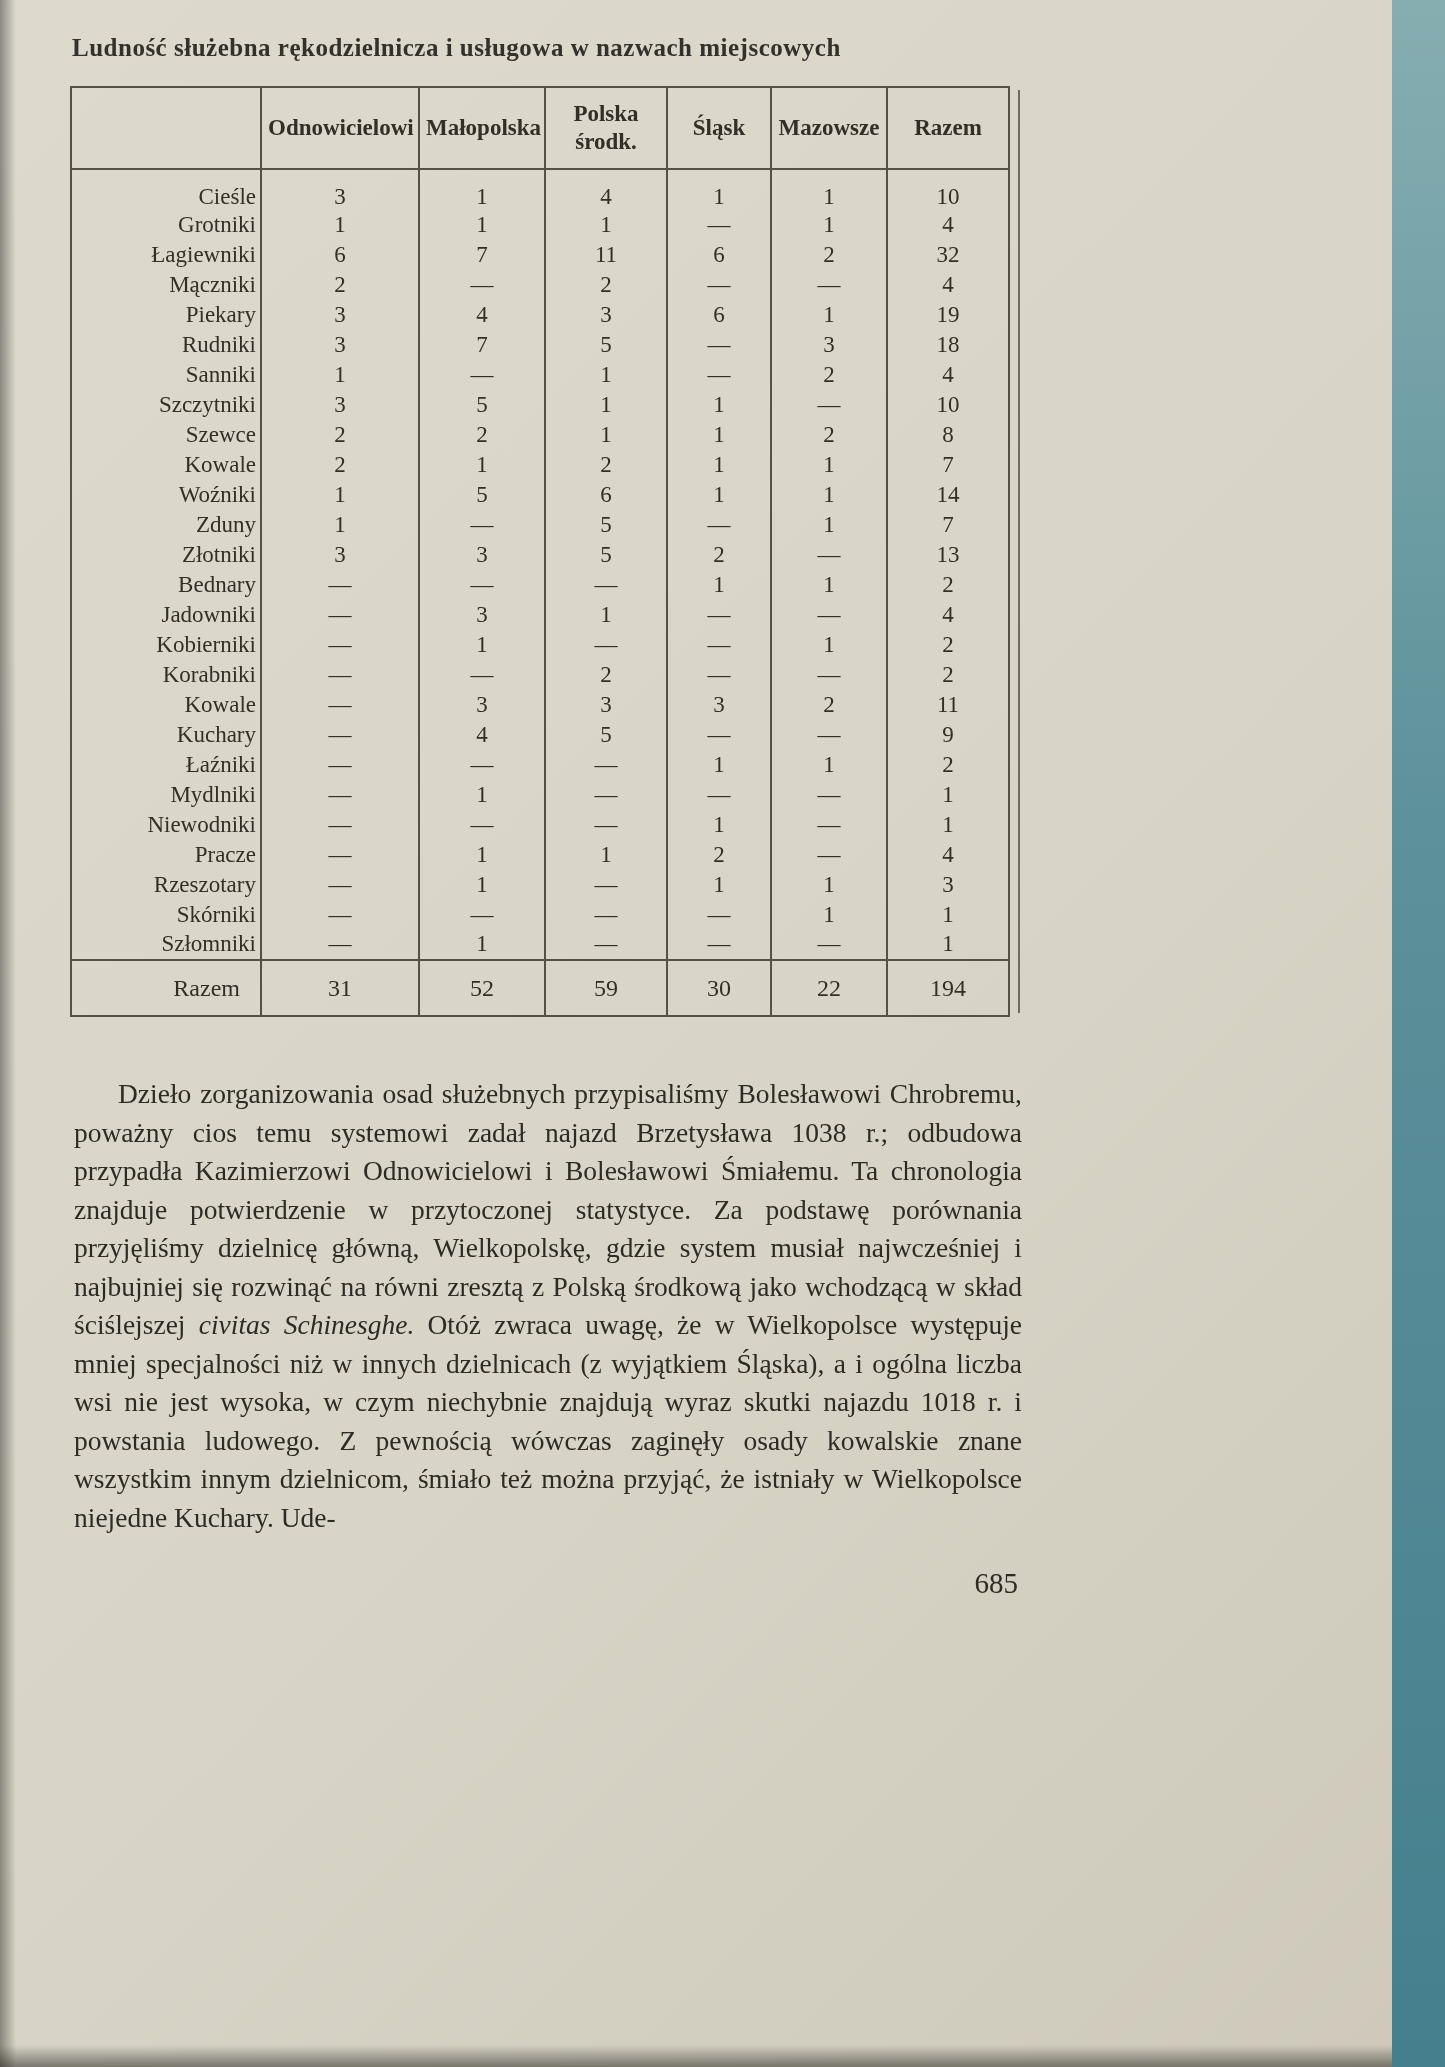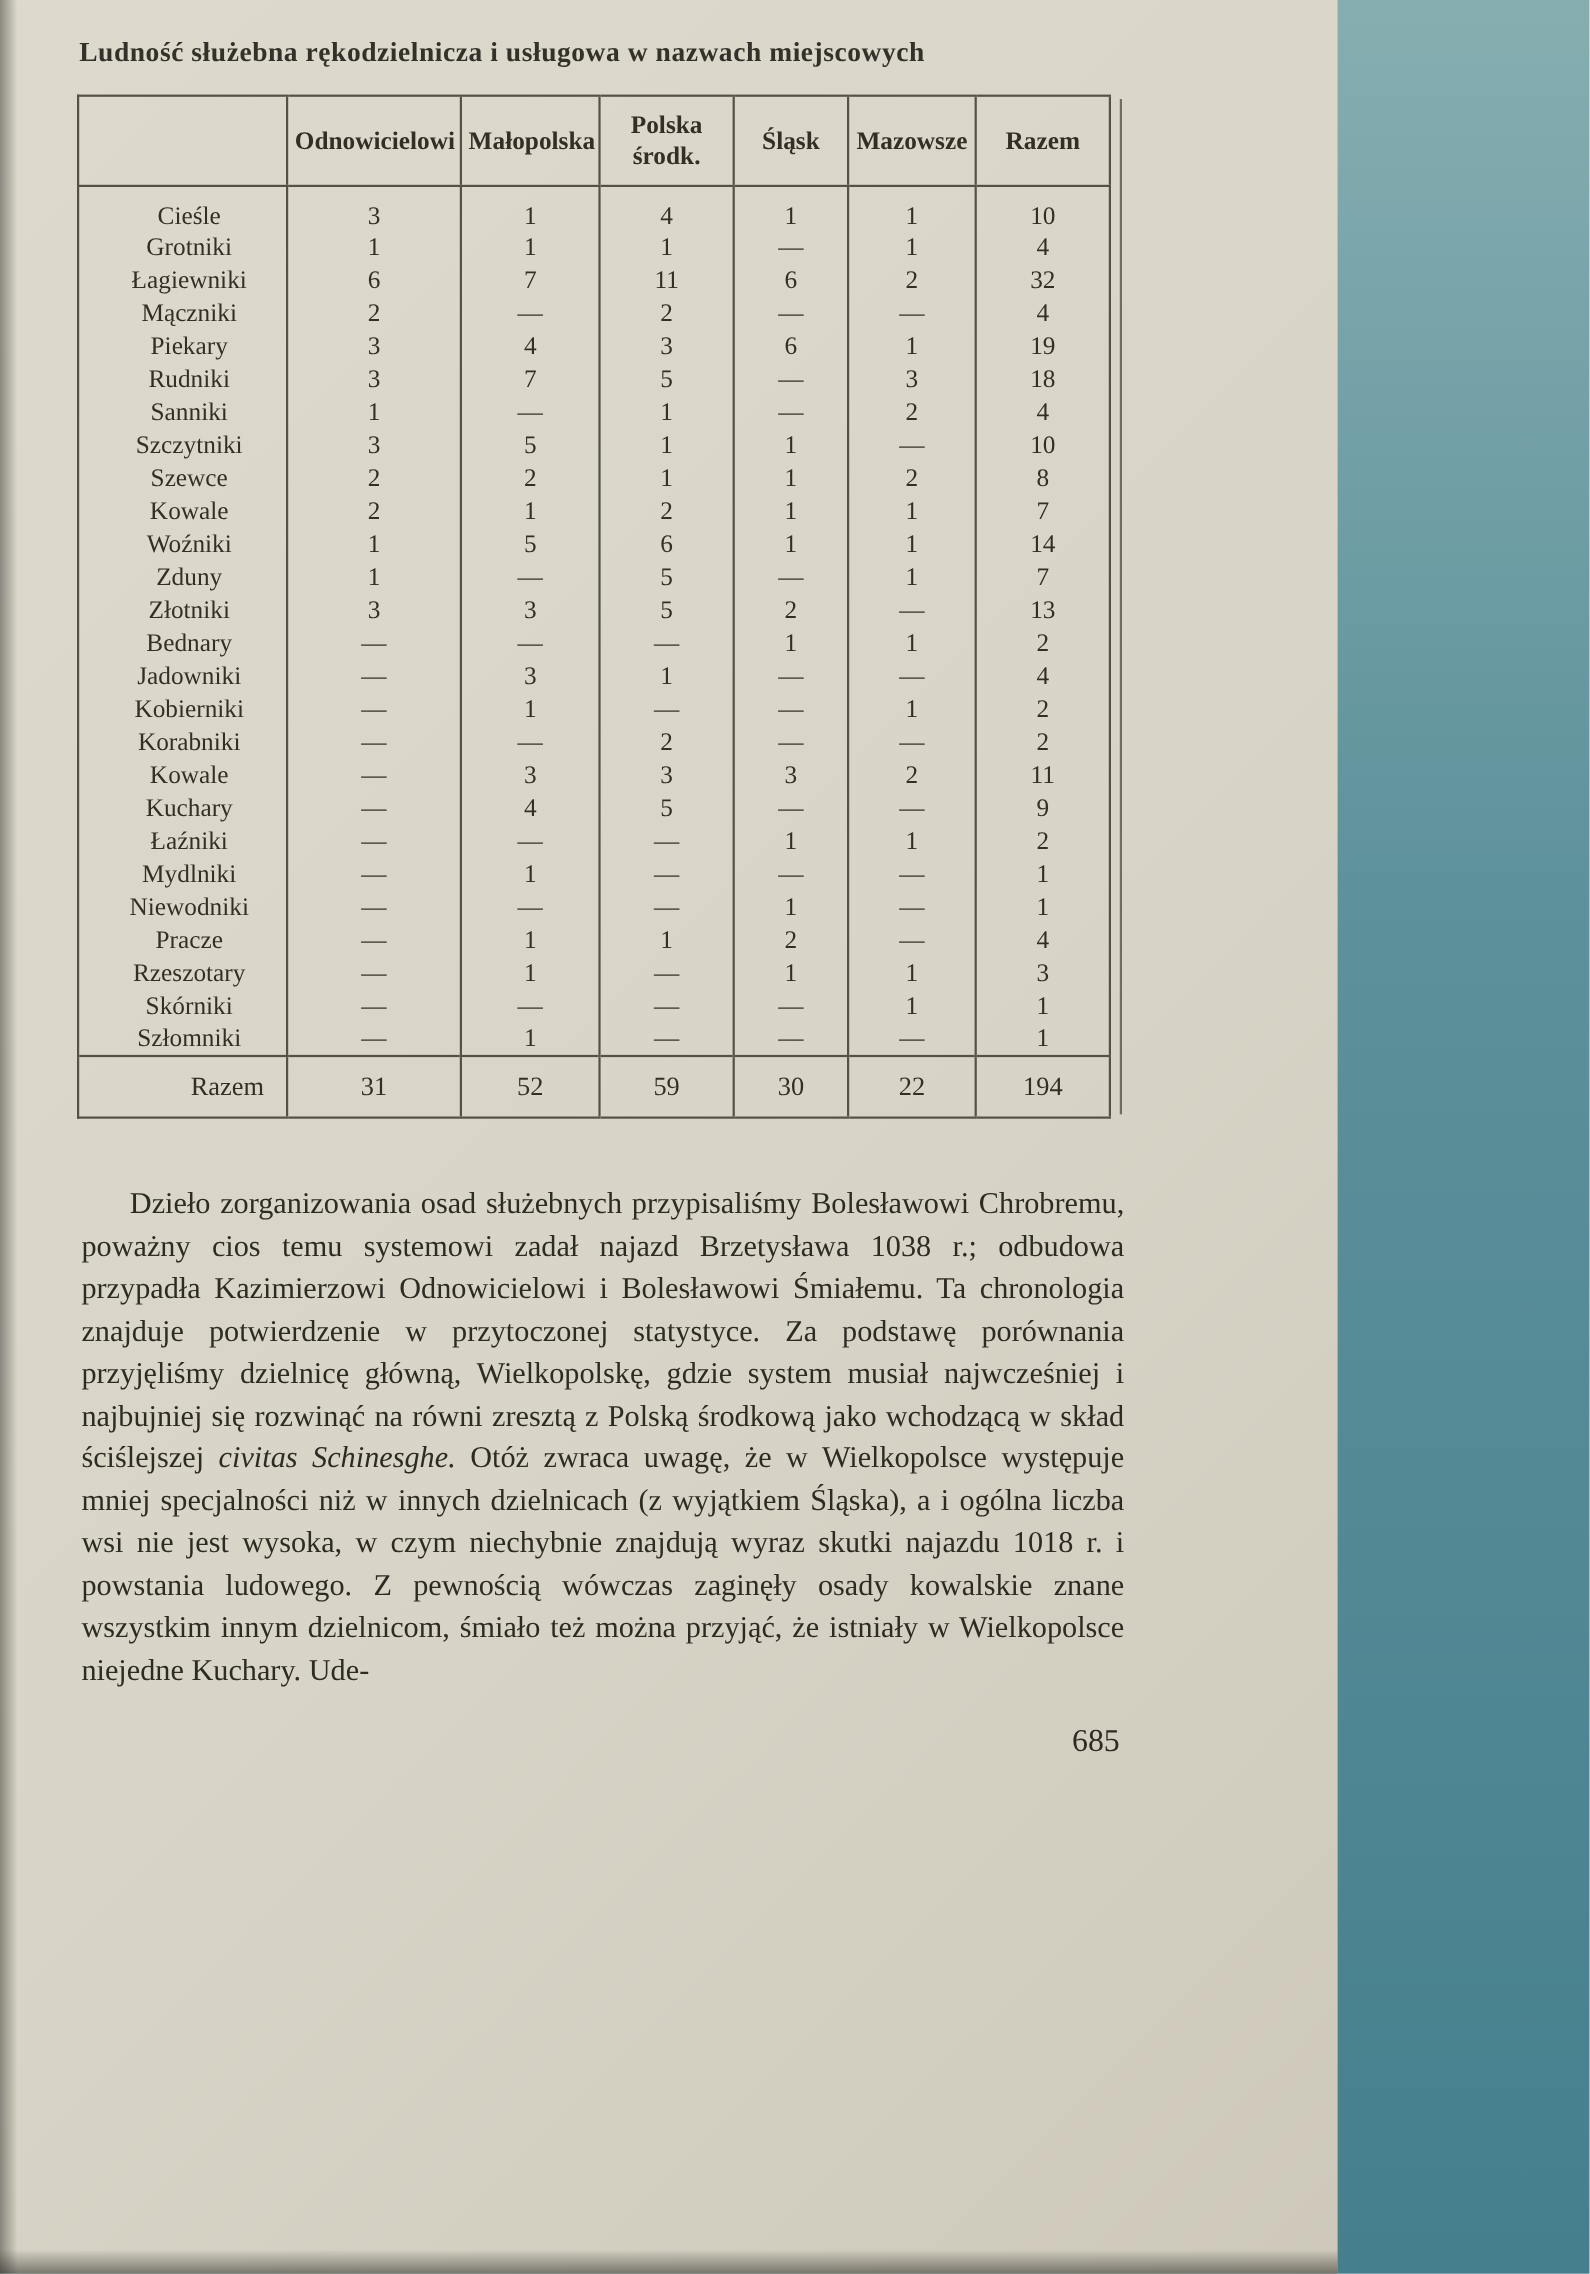--- a/index.html
+++ b/index.html
@@ -7,21 +7,21 @@
   body {
     width: 1445px; height: 2067px;
     position: relative;
     overflow: hidden;
     background: linear-gradient(180deg, #86aeb1 0%, #5d919b 40%, #457f8d 100%);
     font-family: "Liberation Serif", "DejaVu Serif", serif;
     color: #2b2923;
   }
   .page {
     position: absolute; left: 0; top: 0;
-    width: 1216px; height: 2067px;
+    width: 1392px; height: 2067px;
     background: linear-gradient(135deg, #ddd9cd 0%, #d8d4c7 55%, #cec9bb 100%);
   }
   .page::before {
     content: ''; position: absolute; left: 0; top: 0; bottom: 0; width: 16px;
     background: linear-gradient(90deg, rgba(40,40,34,0.45), rgba(40,40,34,0));
     pointer-events: none;
   }
   .page::after {
     content: ''; position: absolute; left: 0; right: 0; bottom: 0; height: 22px;
     background: linear-gradient(0deg, rgba(28,28,22,0.5), rgba(28,28,22,0));
@@ -71,21 +71,21 @@
   tbody td {
     height: 30px;
     font-size: 23px;
     text-align: center;
     padding: 0 4px;
     vertical-align: middle;
   }
   tbody tr:first-child td { padding-top: 14px; }
   tbody tr:last-child td  { padding-bottom: 2px; }
   tbody td.name {
-    text-align: center;
+    text-align: right;
     padding-left: 16px;
   }
   tfoot td {
     border-top: 2px solid #555147;
     border-bottom: 2px solid #555147;
     height: 56px;
     font-size: 24px;
     text-align: center;
     vertical-align: middle;
   }

